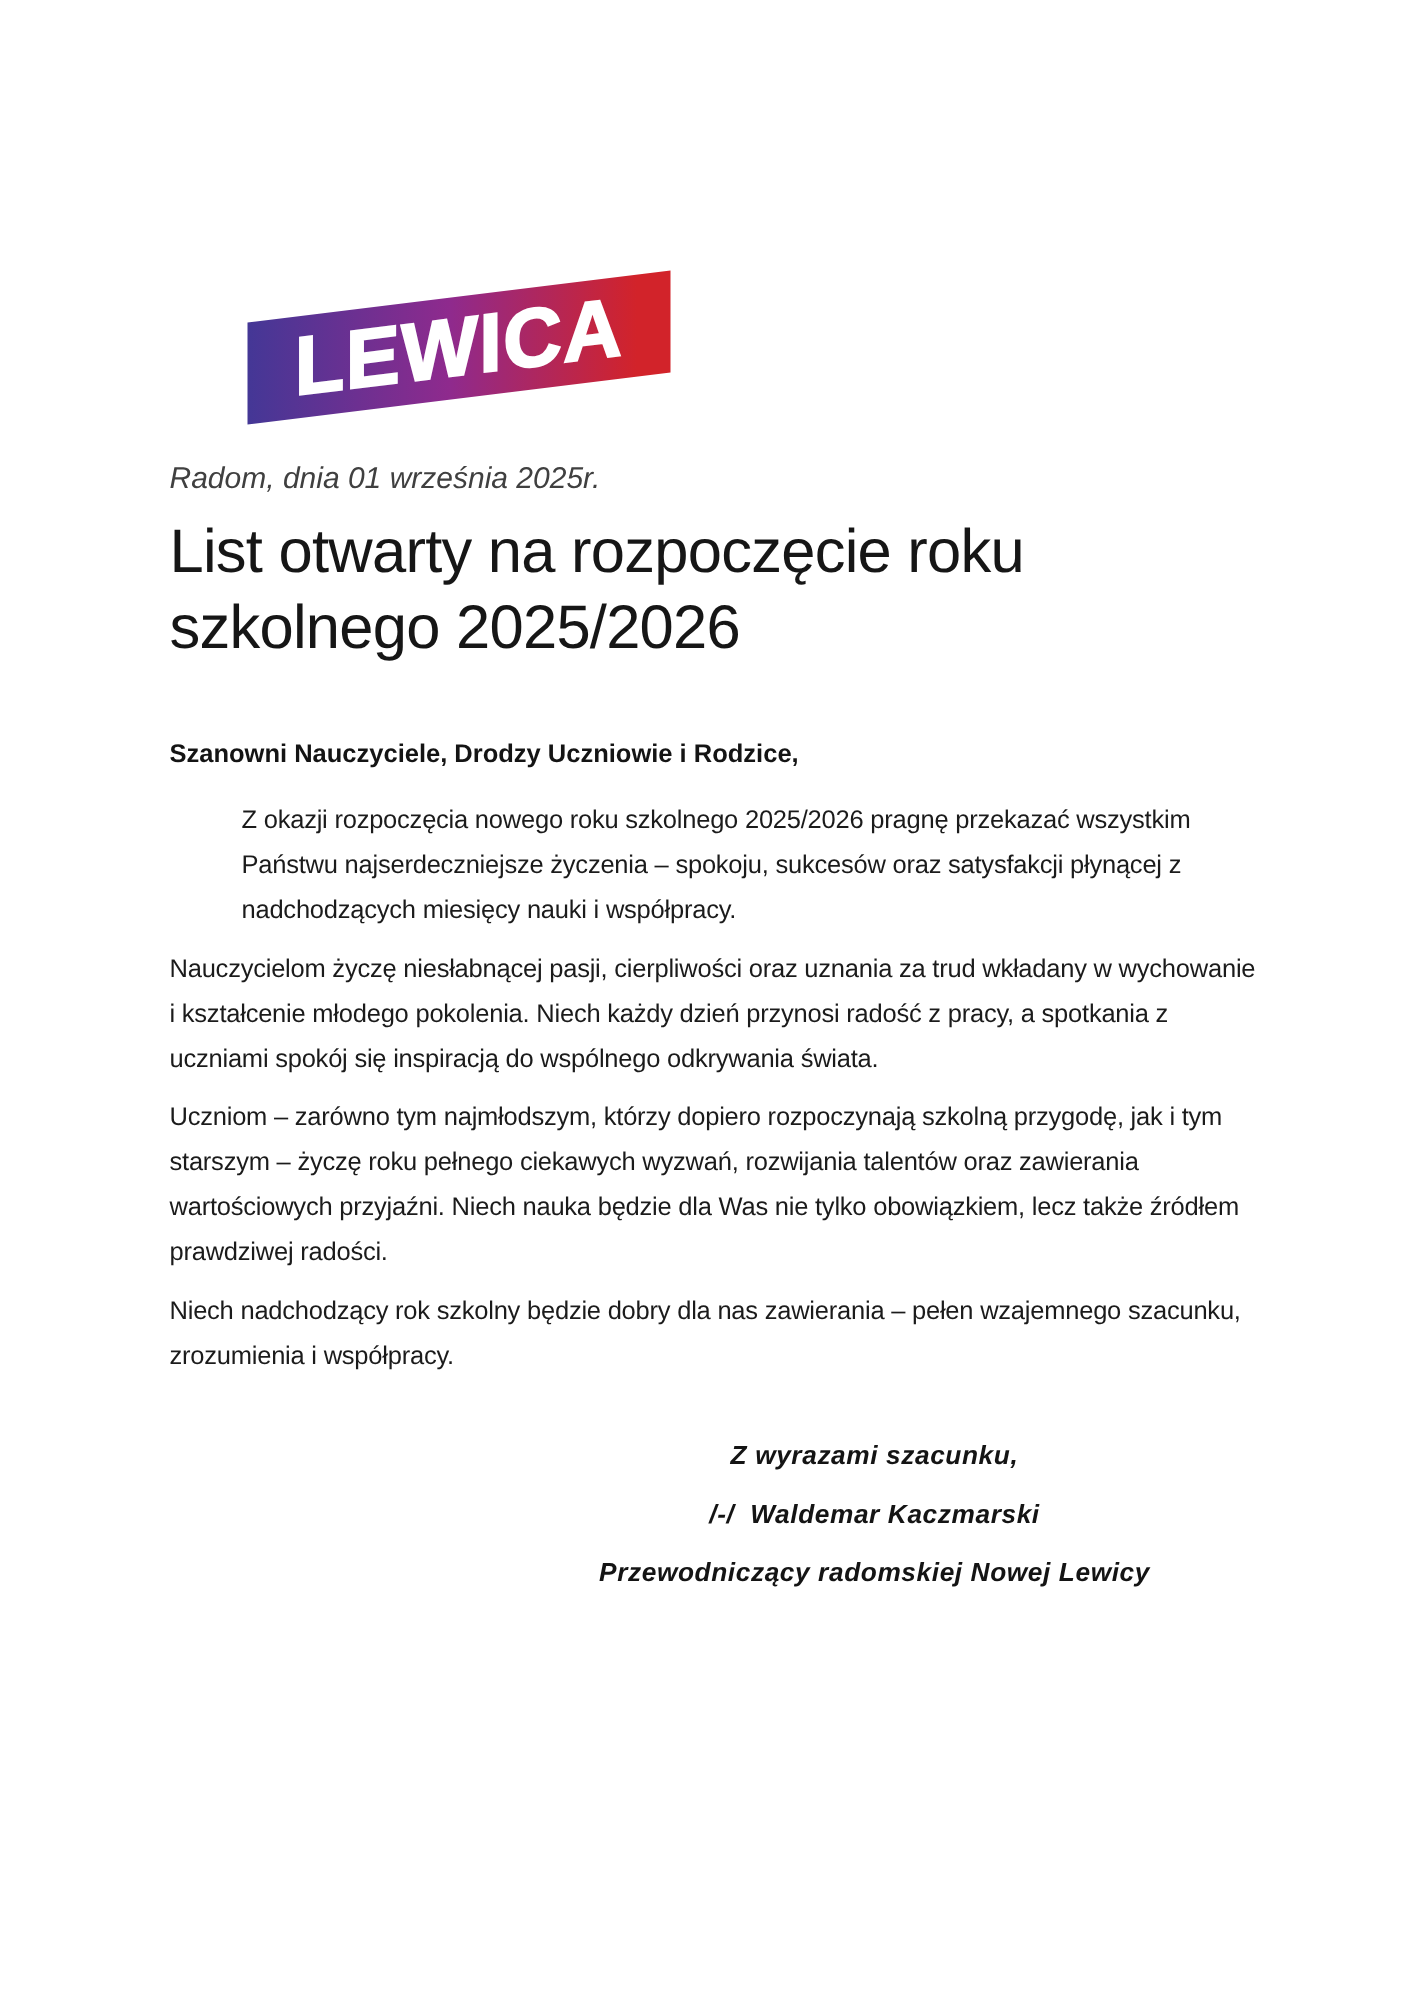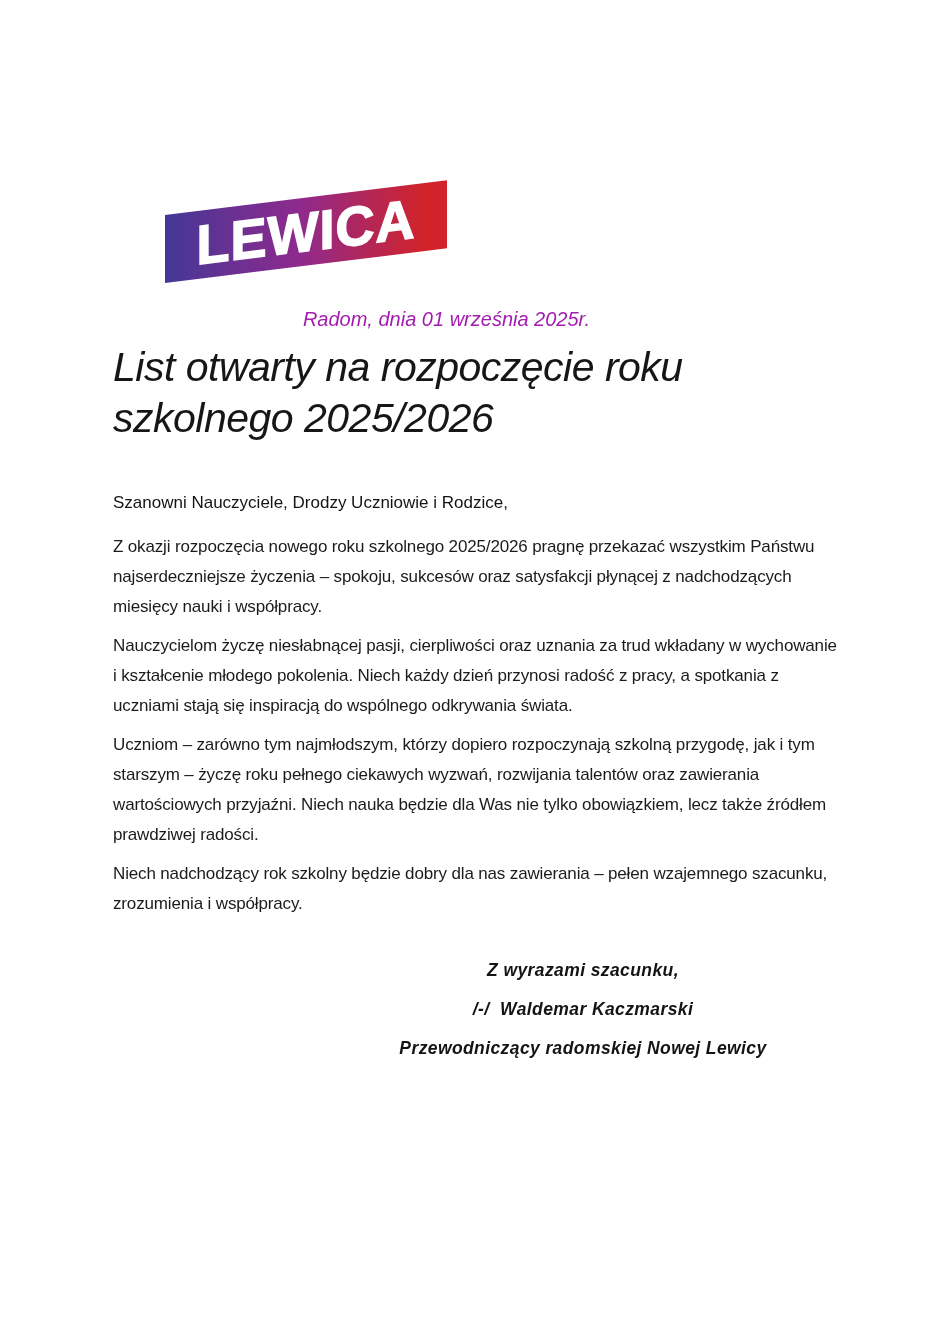--- a/index.html
+++ b/index.html
@@ -40,51 +40,50 @@
   
   .content {
     position: absolute;
     left: 113px;
     top: 0;
     width: 727px;
   }
   .date-line {
     margin-top: 306px;
     padding-right: 60px;
-    text-align: center;
+    text-align: left;
     font-style: italic;
     font-size: 20px;
     line-height: 27px;
-    color: #a21caf;
+    color: #404040;
   }
   .doc-title {
     margin-top: 9px;
     max-width: 650px;
-    font-style: italic;
     font-size: 41px;
     line-height: 51px;
     letter-spacing: -0.5px;
     color: #161616;
   }
   .salutation {
     margin-top: 47px;
-    font-weight: normal;
+    font-weight: bold;
     font-size: 17px;
     line-height: 24px;
     color: #141414;
   }
   .para {
     margin: 0;
     margin-top: 9px;
     font-size: 17px;
     line-height: 30px;
     letter-spacing: -0.15px;
     color: #1b1b1b;
   }
-  .para:first-of-type { margin-top: 17px; }
+  .para:first-of-type { margin-top: 17px; margin-left: 48px; }
 
   
   .signature {
     margin-top: 32px;
     margin-left: 100px;
     width: 740px;
     text-align: center;
     font-weight: bold;
     font-style: italic;
     font-size: 17.5px;
@@ -105,21 +104,21 @@
 
   <div class="content">
 
     <div class="date-line">Radom, dnia 01 września 2025r.</div>
 
     <div class="doc-title">List otwarty na rozpoczęcie roku szkolnego 2025/2026</div>
 
     <div class="salutation">Szanowni Nauczyciele, Drodzy Uczniowie i Rodzice,</div>
 
     <p class="para">Z okazji rozpoczęcia nowego roku szkolnego 2025/2026 pragnę przekazać wszystkim Państwu najserdeczniejsze życzenia – spokoju, sukcesów oraz satysfakcji płynącej z nadchodzących miesięcy nauki i współpracy.</p>
-    <p class="para">Nauczycielom życzę niesłabnącej pasji, cierpliwości oraz uznania za trud wkładany w wychowanie i kształcenie młodego pokolenia. Niech każdy dzień przynosi radość z pracy, a spotkania z uczniami stają się inspiracją do wspólnego odkrywania świata.</p>
+    <p class="para">Nauczycielom życzę niesłabnącej pasji, cierpliwości oraz uznania za trud wkładany w wychowanie i kształcenie młodego pokolenia. Niech każdy dzień przynosi radość z pracy, a spotkania z uczniami spokój się inspiracją do wspólnego odkrywania świata.</p>
     <p class="para">Uczniom – zarówno tym najmłodszym, którzy dopiero rozpoczynają szkolną przygodę, jak i tym starszym – życzę roku pełnego ciekawych wyzwań, rozwijania talentów oraz zawierania wartościowych przyjaźni. Niech nauka będzie dla Was nie tylko obowiązkiem, lecz także źródłem prawdziwej radości.</p>
     <p class="para">Niech nadchodzący rok szkolny będzie dobry dla nas zawierania – pełen wzajemnego szacunku, zrozumienia i współpracy.</p>
 
     <div class="signature">
       <div>Z wyrazami szacunku,</div>
       <div>/-/  Waldemar Kaczmarski</div>
       <div>Przewodniczący radomskiej Nowej Lewicy</div>
     </div>
 
   </div>

